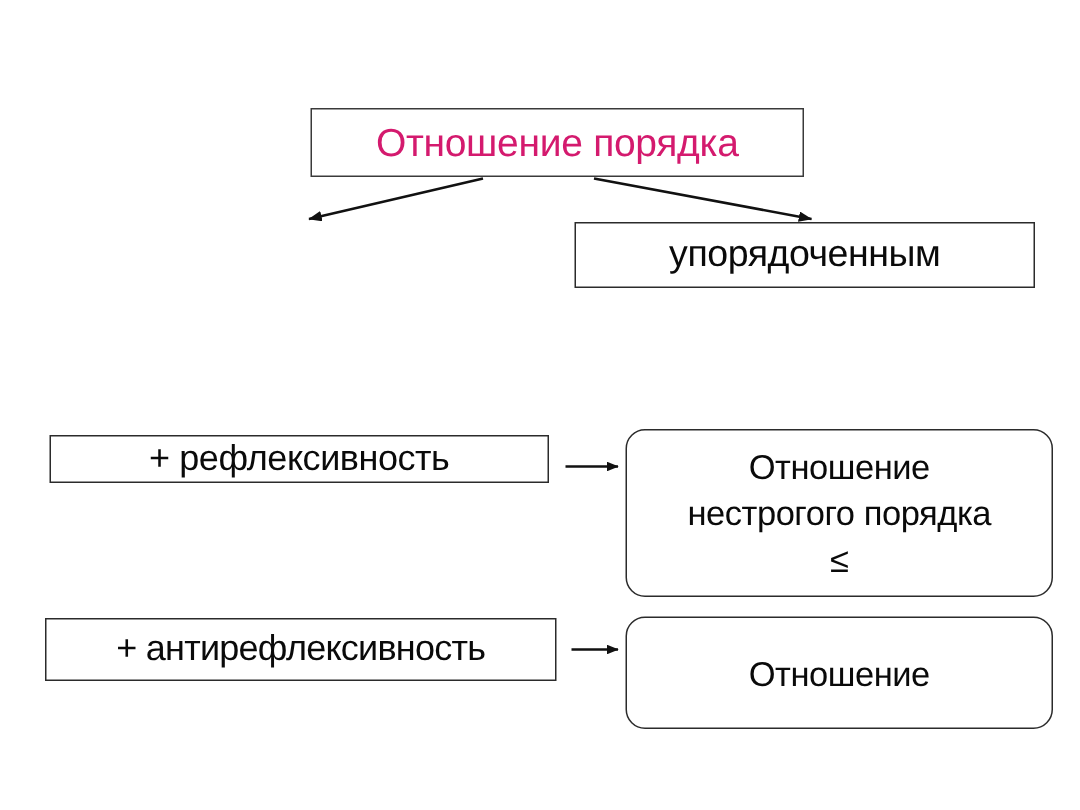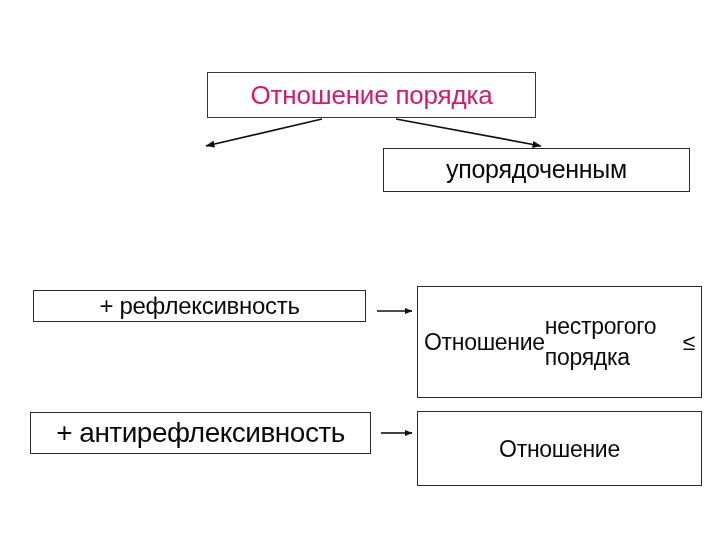--- a/index.html
+++ b/index.html
@@ -19,26 +19,26 @@
 
   
   .box {
     position: absolute;
     box-sizing: border-box;
     border: 1px solid #2b2b2b;
     background: #ffffff;
     display: flex;
     align-items: center;
     justify-content: center;
-    text-align: left;
+    text-align: right;
     color: #0a0a0a;
     line-height: 1.18;
     white-space: nowrap;
   }
-  .box.multiline { white-space: normal; flex-direction: row; }
+  .box.multiline { white-space: normal; flex-direction: column; border-radius: 13px; }
 
   
   #title-box {
     left: 207px;
     top: 72px;
     width: 329px;
     height: 46px;
     border-color: #3a3a3a;
   }
   #title-box .txt {
@@ -87,21 +87,21 @@
     height: 32px;
   }
   #reflex-box .txt { font-size: 24px; letter-spacing: -0.3px; }
 
   #antireflex-box {
     left: 30px;
     top: 412px;
     width: 341px;
     height: 42px;
   }
-  #antireflex-box .txt { font-size: 28px; letter-spacing: -0.5px; }
+  #antireflex-box .txt { font-size: 24px; letter-spacing: -0.5px; }
 
   
   #nonstrict-box {
     left: 417px;
     top: 286px;
     width: 285px;
     height: 112px;
     padding: 4px 6px;
   }
   #nonstrict-box .line { font-size: 23px; line-height: 31px; letter-spacing: -0.3px; }

